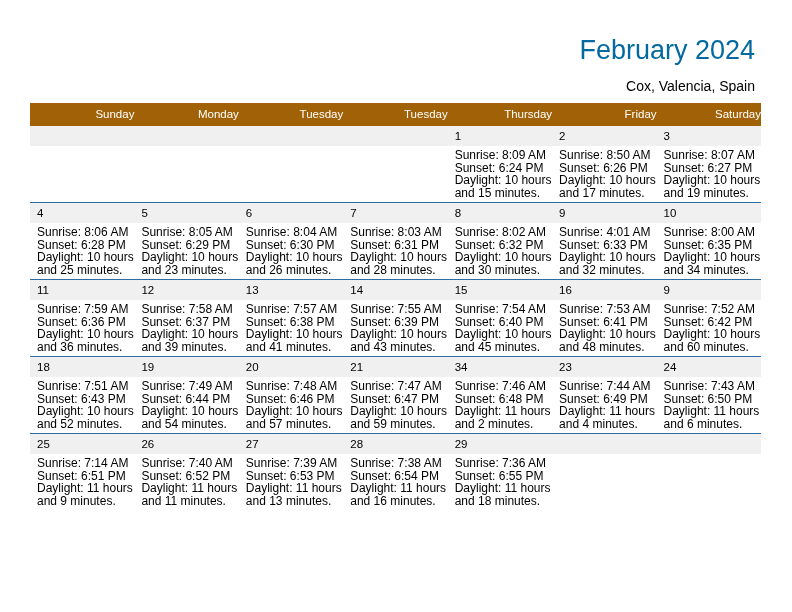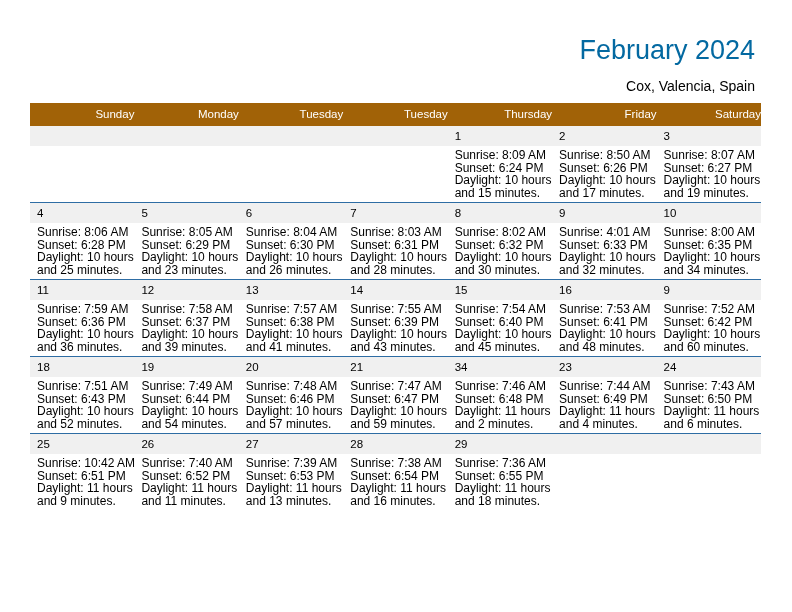--- a/index.html
+++ b/index.html
@@ -473,21 +473,21 @@
                 <div>and 6 minutes.</div>
               </div>
             </div>
           </td>
         </tr>
         <tr>
           <td>
             <div class="cell-inner">
               <div class="daynum">25</div>
               <div class="info">
-                <div>Sunrise: 10:42 AM</div>
+                <div>Sunrise: 7:14 AM</div>
                 <div>Sunset: 6:51 PM</div>
                 <div>Daylight: 11 hours</div>
                 <div>and 9 minutes.</div>
               </div>
             </div>
           </td>
           <td>
             <div class="cell-inner">
               <div class="daynum">26</div>
               <div class="info">

